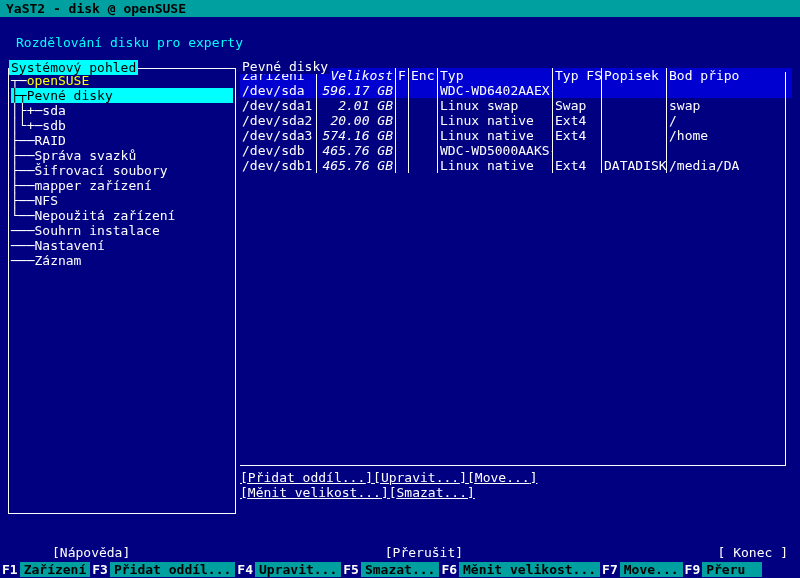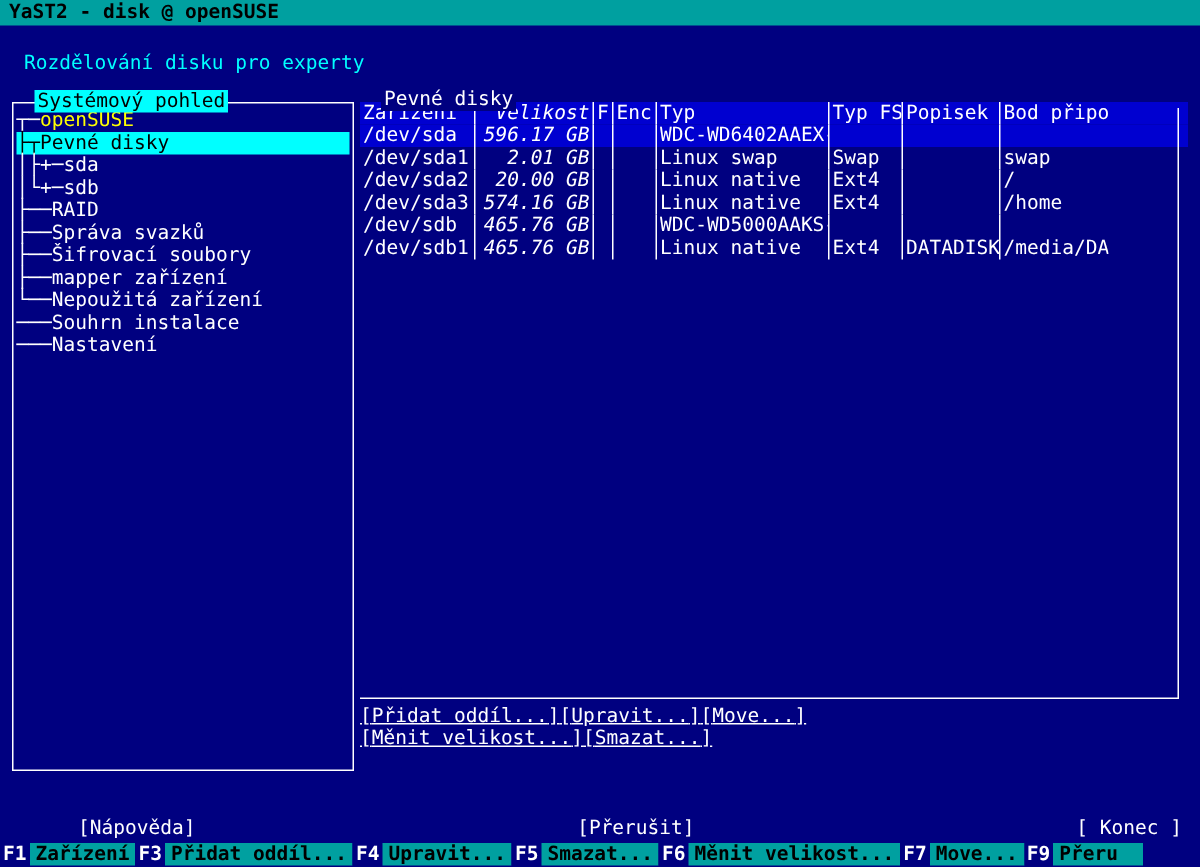--- a/index.html
+++ b/index.html
@@ -45,21 +45,21 @@
   .tree-panel {
     position: relative;
     width: 228px;
     height: 446px;
     border: 1px solid var(--white);
     margin-top: 8px;
   }
   .tree-panel .legend, .table-panel .legend {
     position: absolute;
     top: -9px;
-    left: 14px;
+    left: 0;
     background: var(--cyan);
     color: var(--black);
     padding: 0 2px;
   }
   .table-panel .legend {
     background: var(--dark-blue);
     color: var(--white);
   }
   .tree {
     padding: 4px 2px 0 2px;
@@ -172,23 +172,25 @@
     <div class="legend">Systémový pohled</div>
     <div class="tree" id="tree">
         <div class="tree-row"><span class="branch"> ┬─</span><span class="yellow">openSUSE</span></div>
         <div class="tree-row selected"><span class="branch"> ├┬</span><span>Pevné disky</span></div>
         <div class="tree-row"><span class="branch"> │├+─</span><span>sda</span></div>
         <div class="tree-row"><span class="branch"> │└+─</span><span>sdb</span></div>
         <div class="tree-row"><span class="branch"> ├──</span><span>RAID</span></div>
         <div class="tree-row"><span class="branch"> ├──</span><span>Správa svazků</span></div>
         <div class="tree-row"><span class="branch"> ├──</span><span>Šifrovací soubory</span></div>
         <div class="tree-row"><span class="branch"> ├──</span><span>mapper zařízení</span></div>
+        <div class="tree-row"><span class="branch"> ├──</span><span>NFS</span></div>
         <div class="tree-row"><span class="branch"> └──</span><span>Nepoužitá zařízení</span></div>
         <div class="tree-row"><span class="branch">───</span><span>Souhrn instalace</span></div>
         <div class="tree-row"><span class="branch">───</span><span>Nastavení</span></div>
+        <div class="tree-row"><span class="branch">───</span><span>Záznam</span></div>
       </div>
   </div>
 
   <div class="right">
     <div class="table-panel">
       <div class="legend">Pevné disky</div>
       <div class="vline-right"></div>
       <div id="thead">
           <div class="trow headrow">
             <div class="tcell c-dev">Zařízení</div>

